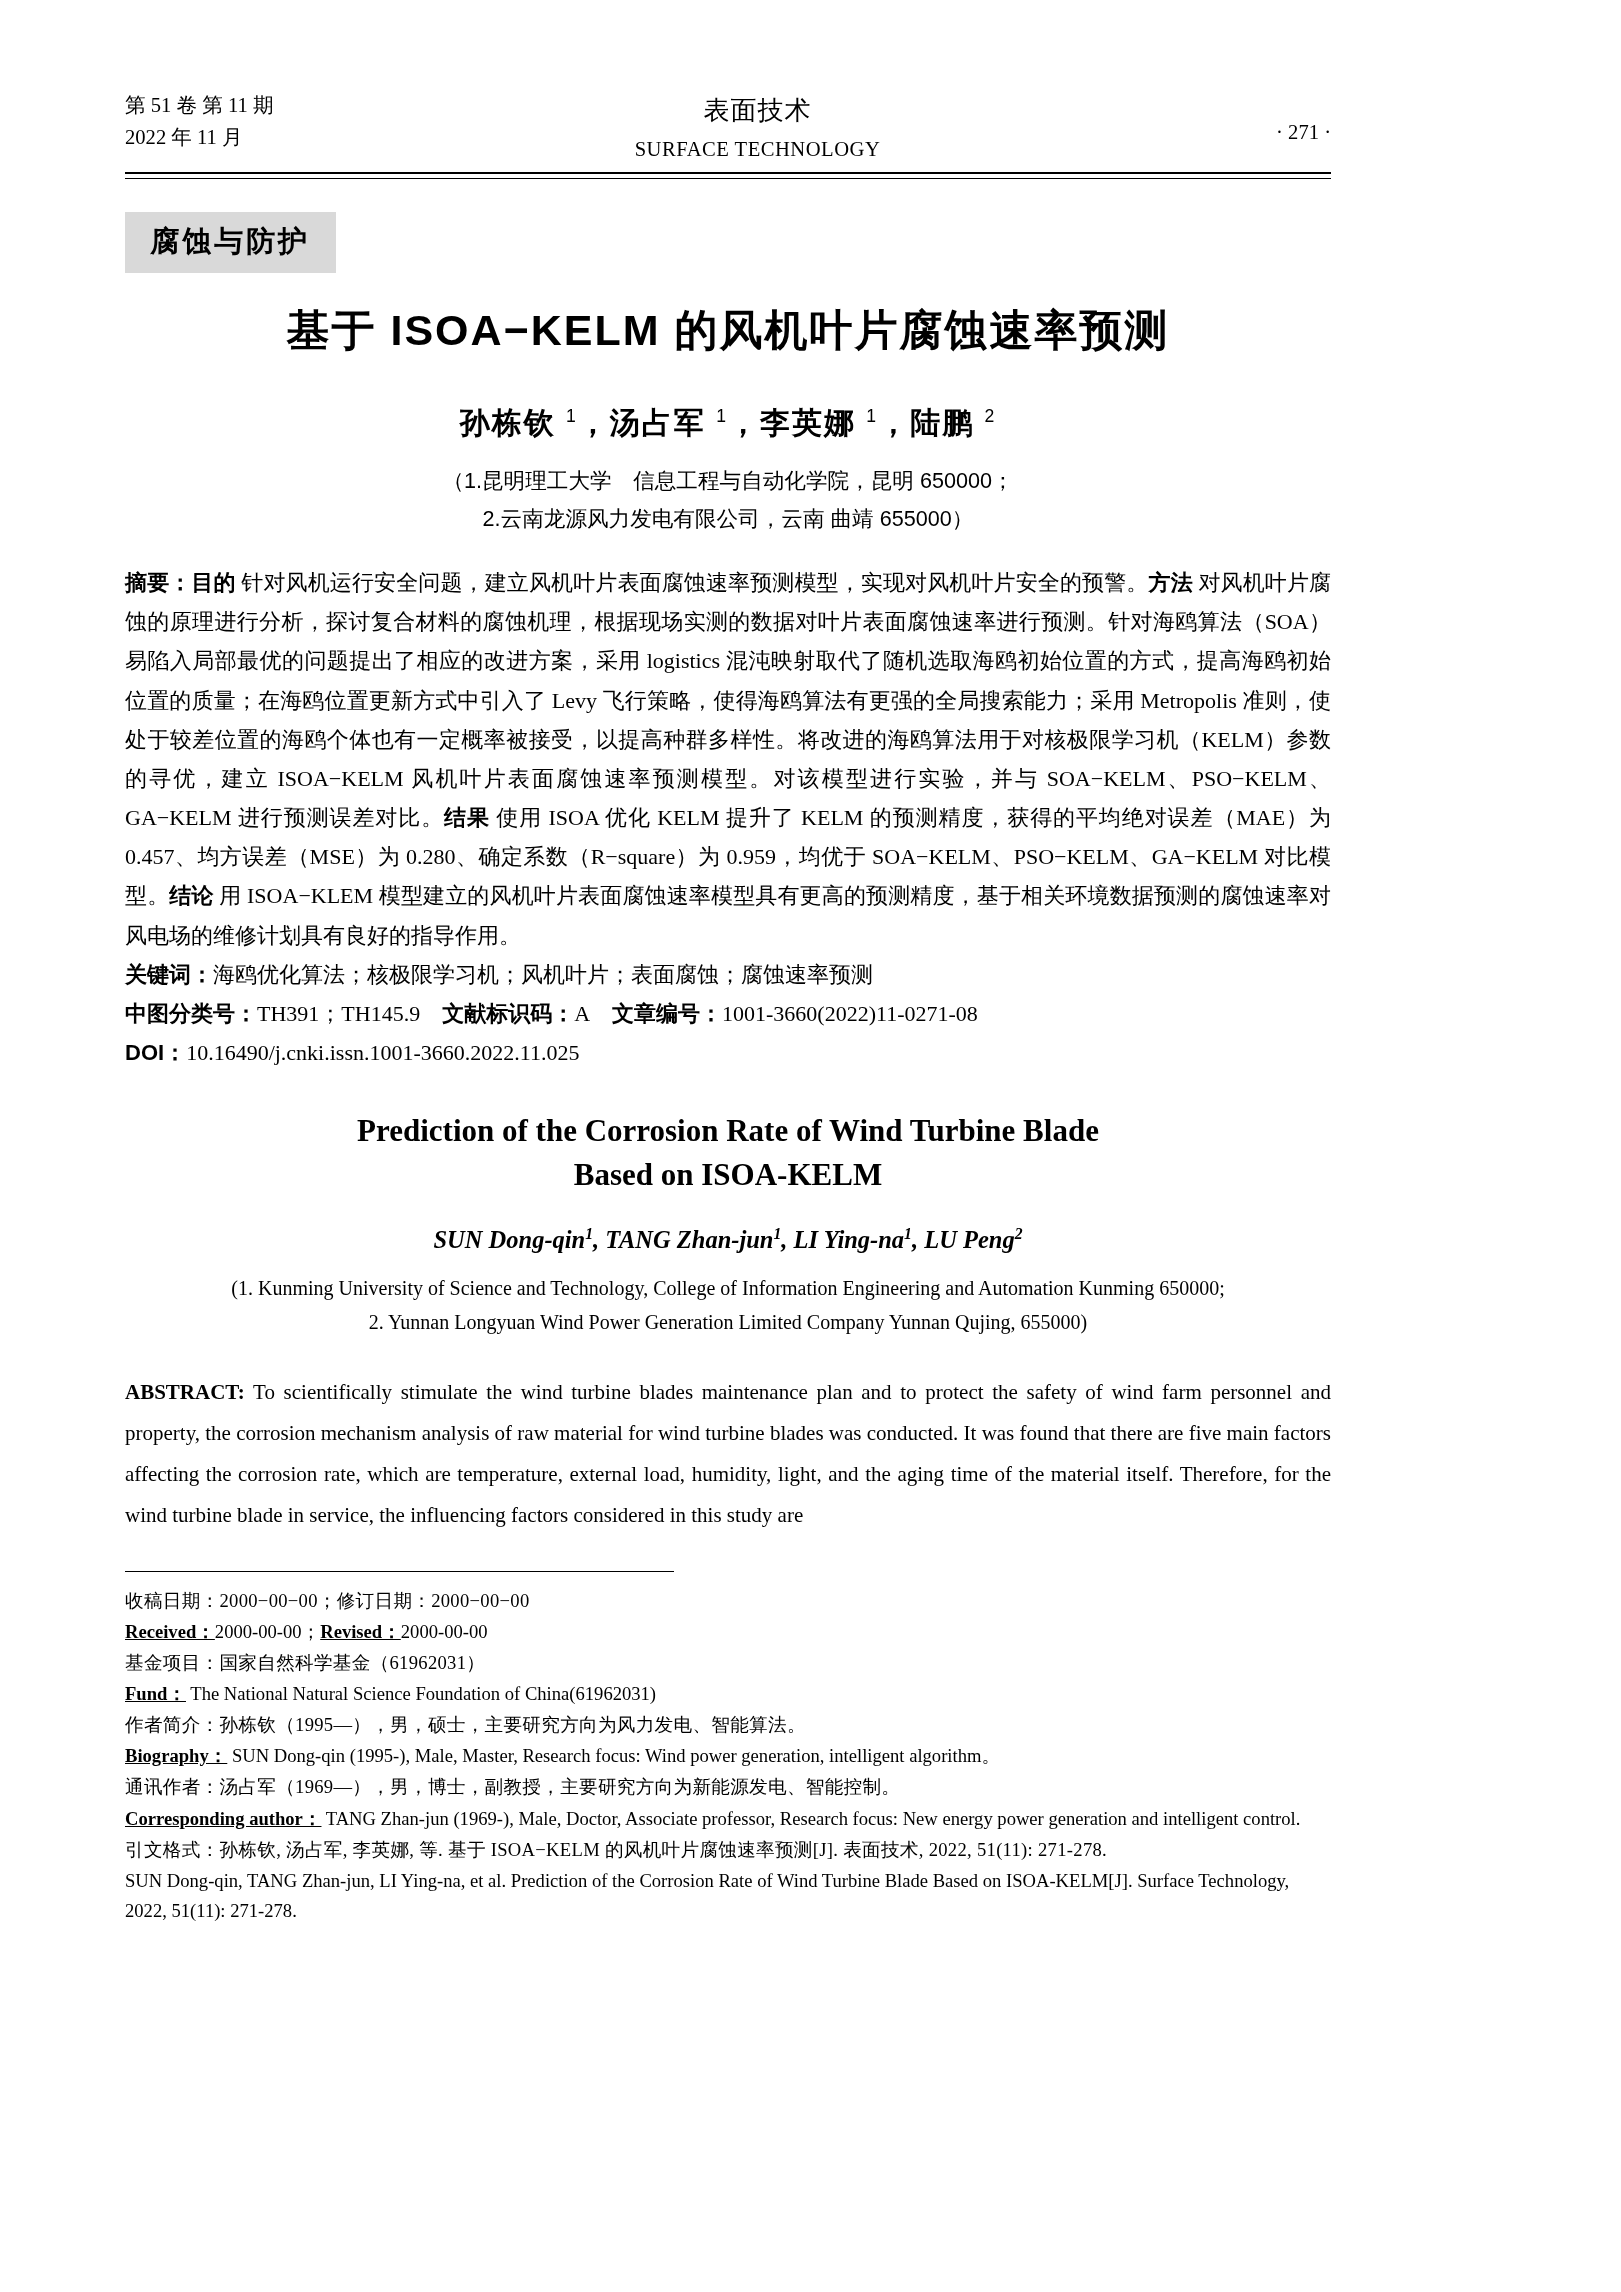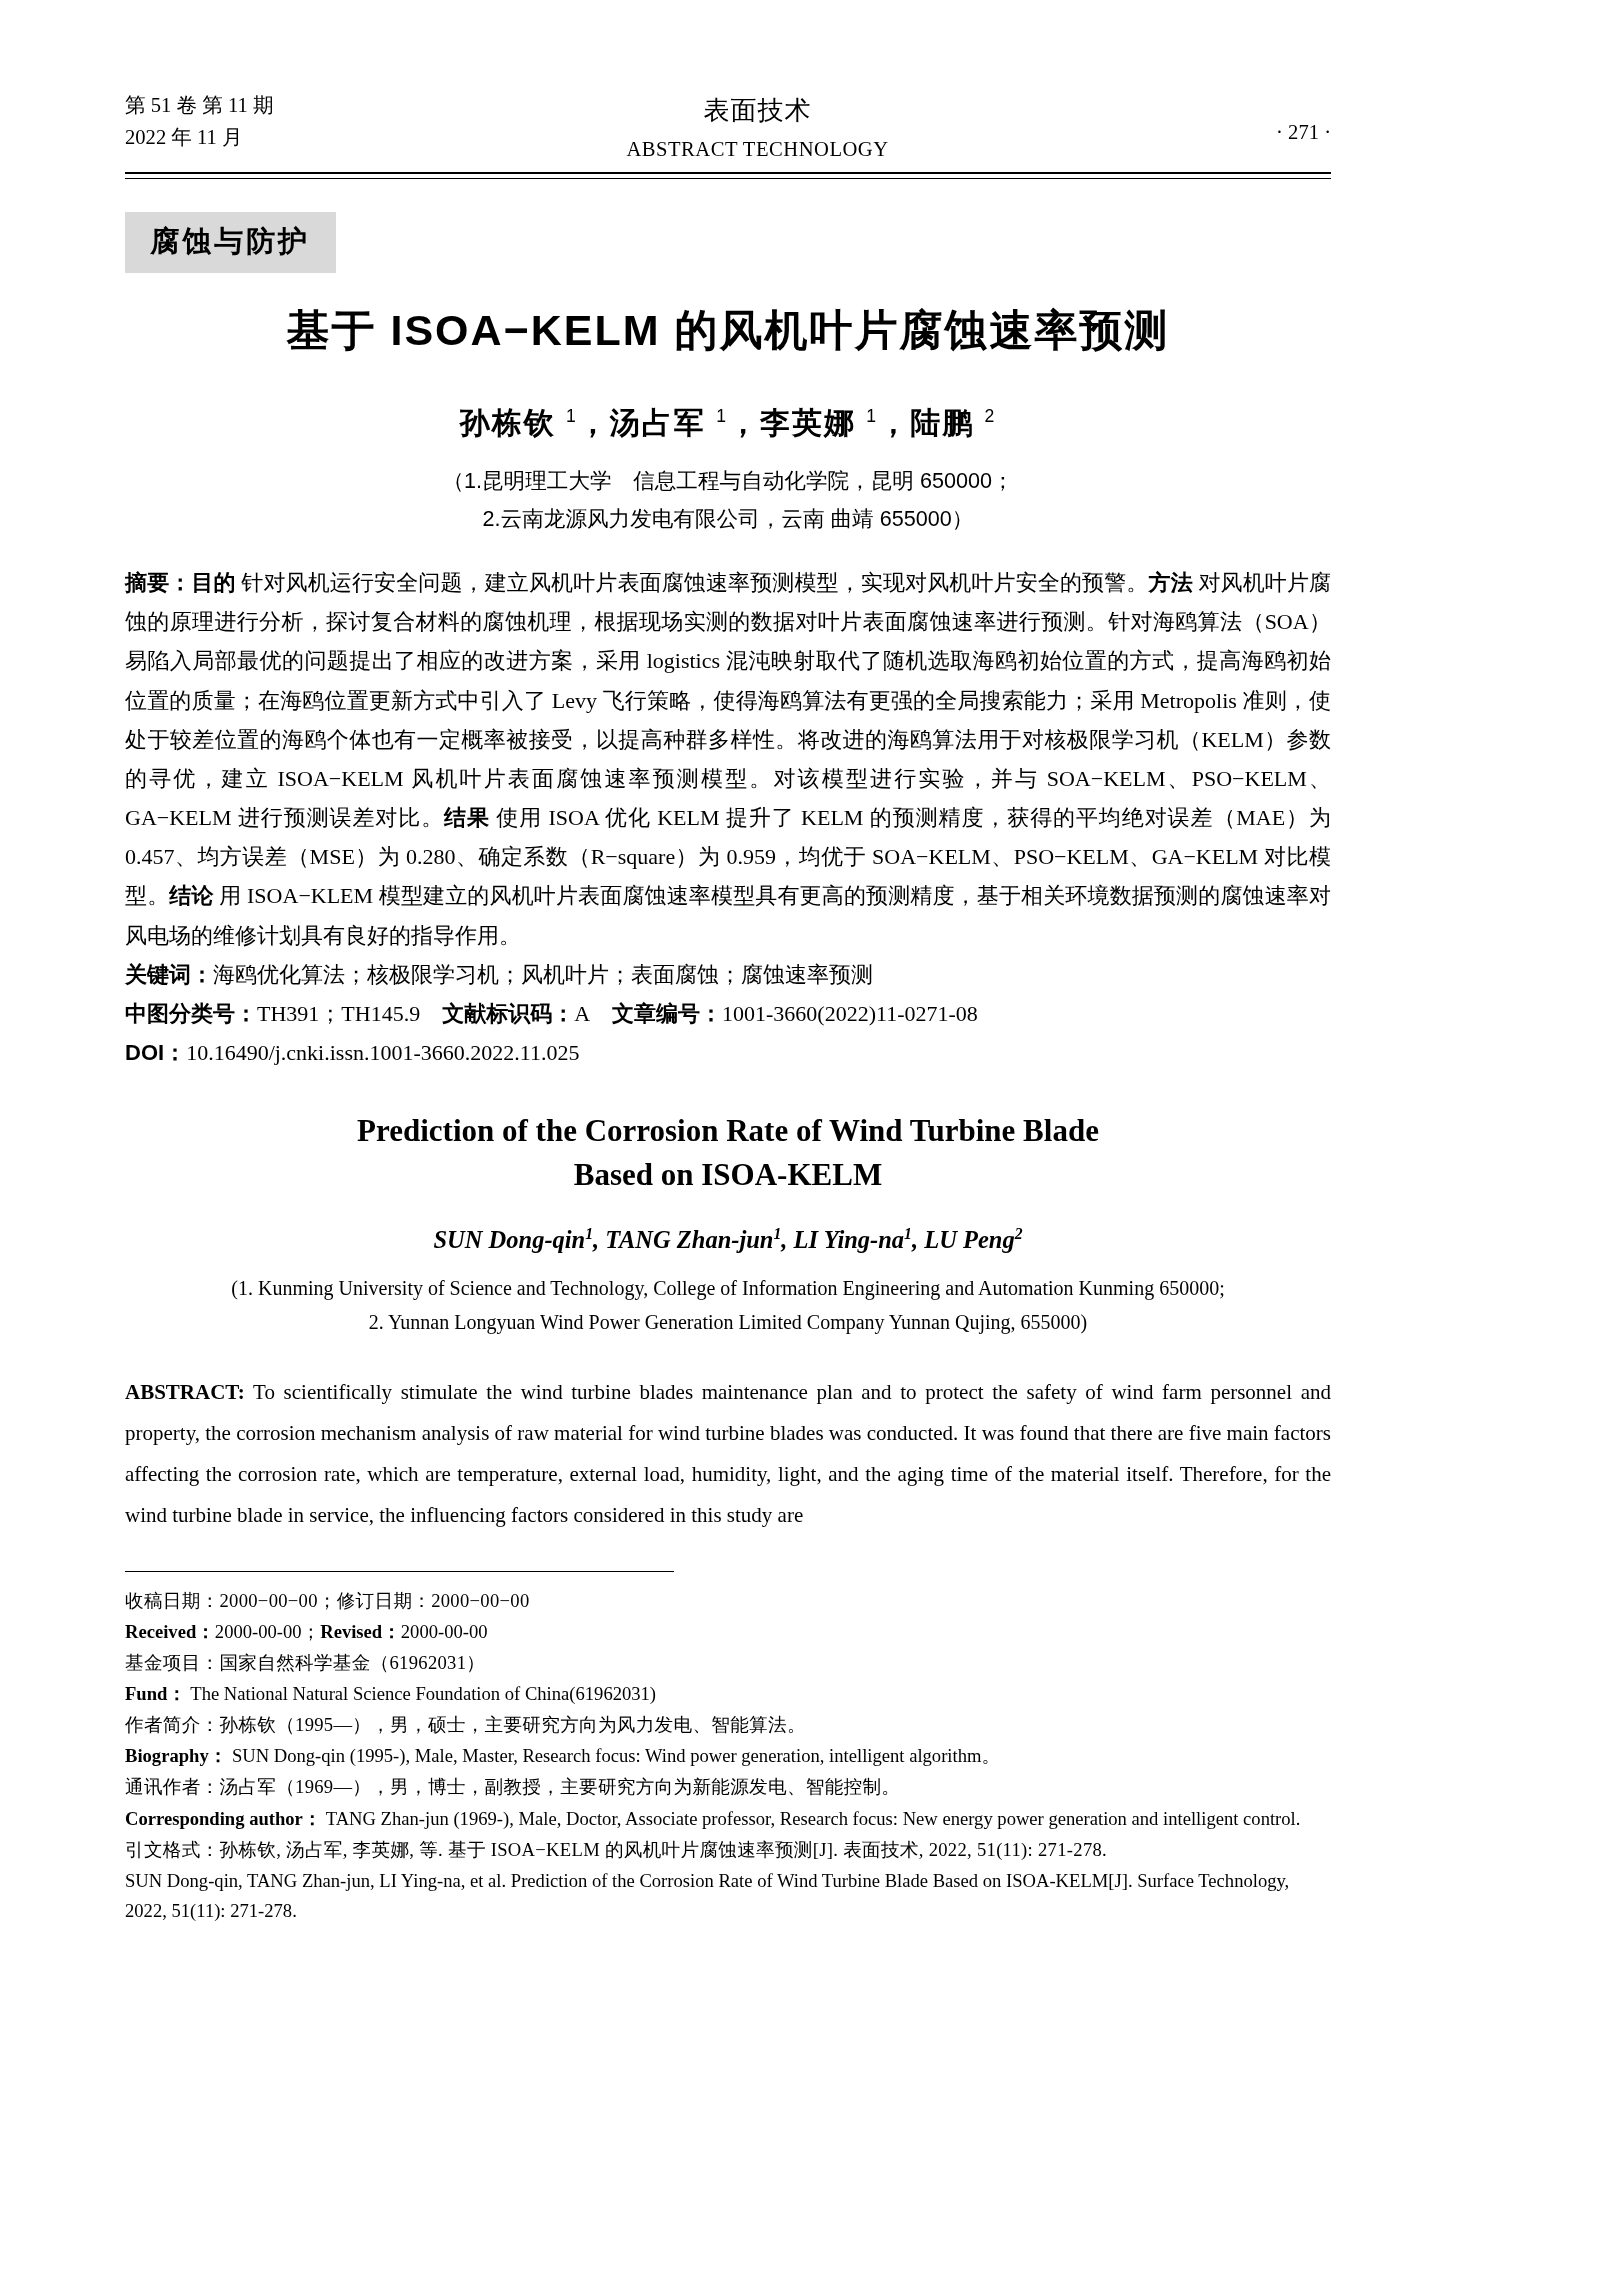--- a/index.html
+++ b/index.html
@@ -166,36 +166,36 @@
   .footnotes {
     margin-top: 13.7px;
     font-size: 18.6px;
     line-height: 1.62;
   }
   .footnotes .fn { margin-bottom: 1px; }
   .footnotes .cnfn {
     font-family: "Liberation Serif", serif;
     letter-spacing: 0.3px;
   }
-  .footnotes b { font-weight: bold; }
+  .footnotes b { font-weight: bold; text-decoration: underline; }
 </style>
 </head>
 <body>
 
 <div class="page">
 
   
   <div class="header">
     <div class="header-left">
       <div>第 51 卷    第 11 期</div>
       <div>2022 年 11 月</div>
     </div>
     <div class="header-center">
       <div class="cn">表面技术</div>
-      <div class="en">ABSTRACT TECHNOLOGY</div>
+      <div class="en">SURFACE TECHNOLOGY</div>
     </div>
     <div class="header-right">· 271 ·</div>
   </div>
   <div class="rule-double"></div>
 
   
   <div class="section-tag">腐蚀与防护</div>
 
   
   <div class="cn-title">基于 ISOA−KELM 的风机叶片腐蚀速率预测</div>

